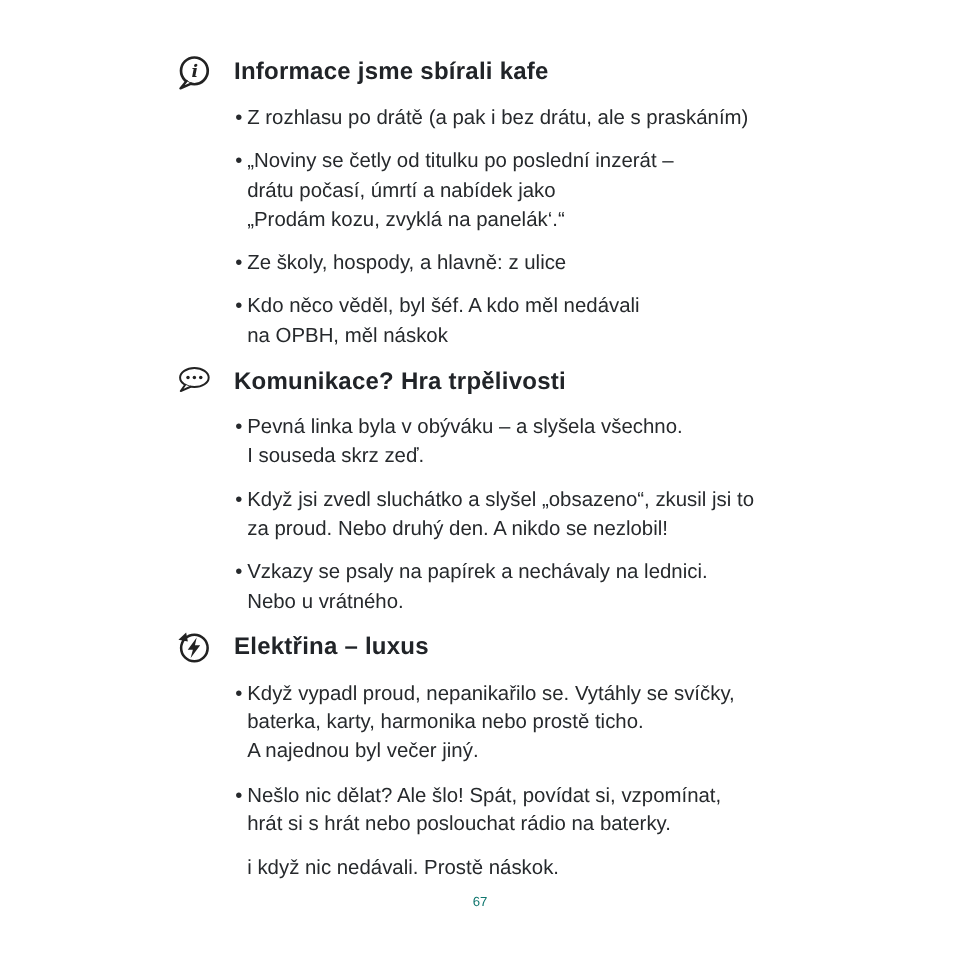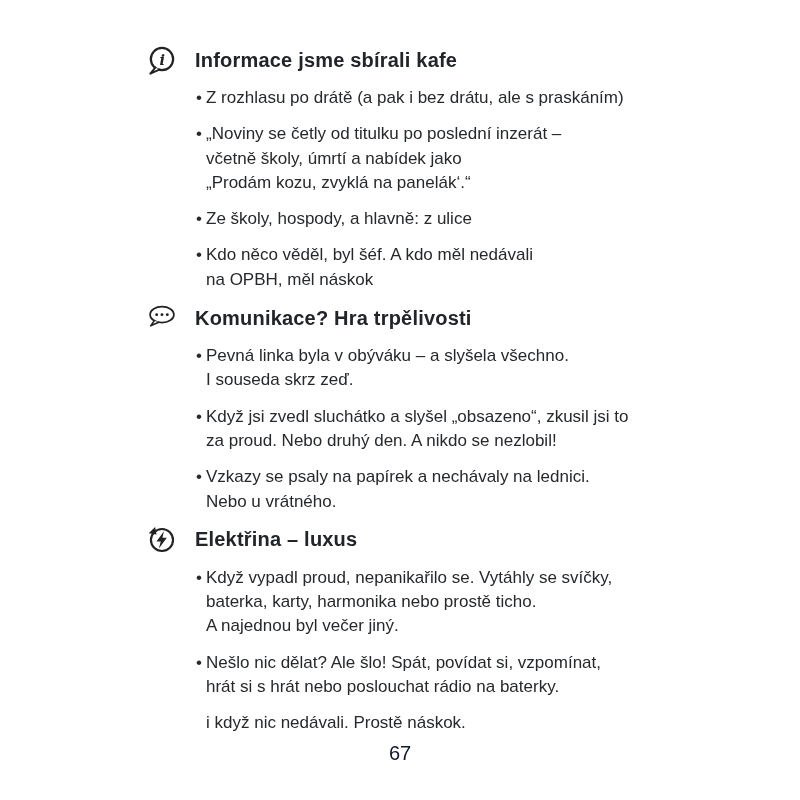--- a/index.html
+++ b/index.html
@@ -72,22 +72,22 @@
     padding-left: 10px;
   }
   .page-footer {
     position: absolute;
     top: 742px;
     left: 0;
     width: 800px;
     text-align: center;
   }
   .page-number {
-    font-size: 20px;
-    color: #0f172a;
+    font-size: 11px;
+    color: #0f766e;
   }
   #icon-defs {
     position: absolute;
     width: 0;
     height: 0;
     overflow: hidden;
   }
 </style>
 </head>
 <body>
@@ -122,21 +122,21 @@
         </span>
       <h2 class="section-title">Informace jsme sbírali kafe</h2>
     </header>
     <ul class="bullet-list">
         <li class="bullet-item">
   <div class="line first"><span class="marker">•</span><span class="line-text">Z rozhlasu po drátě (a pak i bez drátu, ale s praskáním)</span></div>
 </li>
         <li class="bullet-item">
   <div class="line first"><span class="marker">•</span><span class="line-text">„Noviny se četly od titulku po poslední inzerát –</span></div>
 
-  <div class="line cont"><span class="line-text">včetně školy, úmrtí a nabídek jako</span></div>
+  <div class="line cont"><span class="line-text">drátu počasí, úmrtí a nabídek jako</span></div>
 
   <div class="line cont"><span class="line-text">„Prodám kozu, zvyklá na panelák‘.“</span></div>
 </li>
         <li class="bullet-item">
   <div class="line first"><span class="marker">•</span><span class="line-text">Ze školy, hospody, a hlavně: z ulice</span></div>
 </li>
         <li class="bullet-item">
   <div class="line first"><span class="marker">•</span><span class="line-text">Kdo něco věděl, byl šéf. A kdo měl nedávali</span></div>
 
   <div class="line cont"><span class="line-text">na OPBH, měl náskok</span></div>

